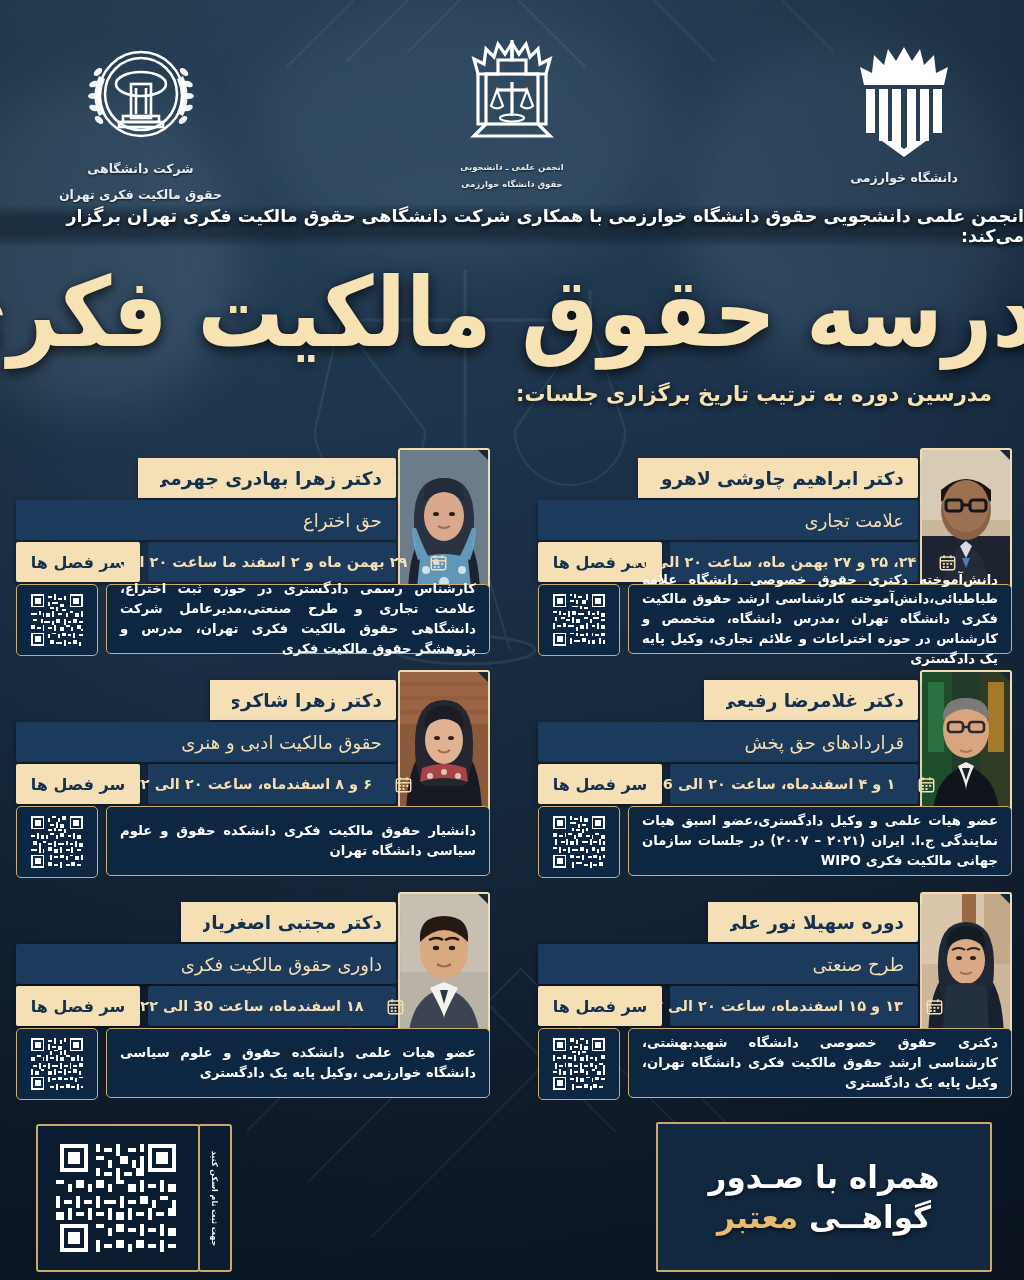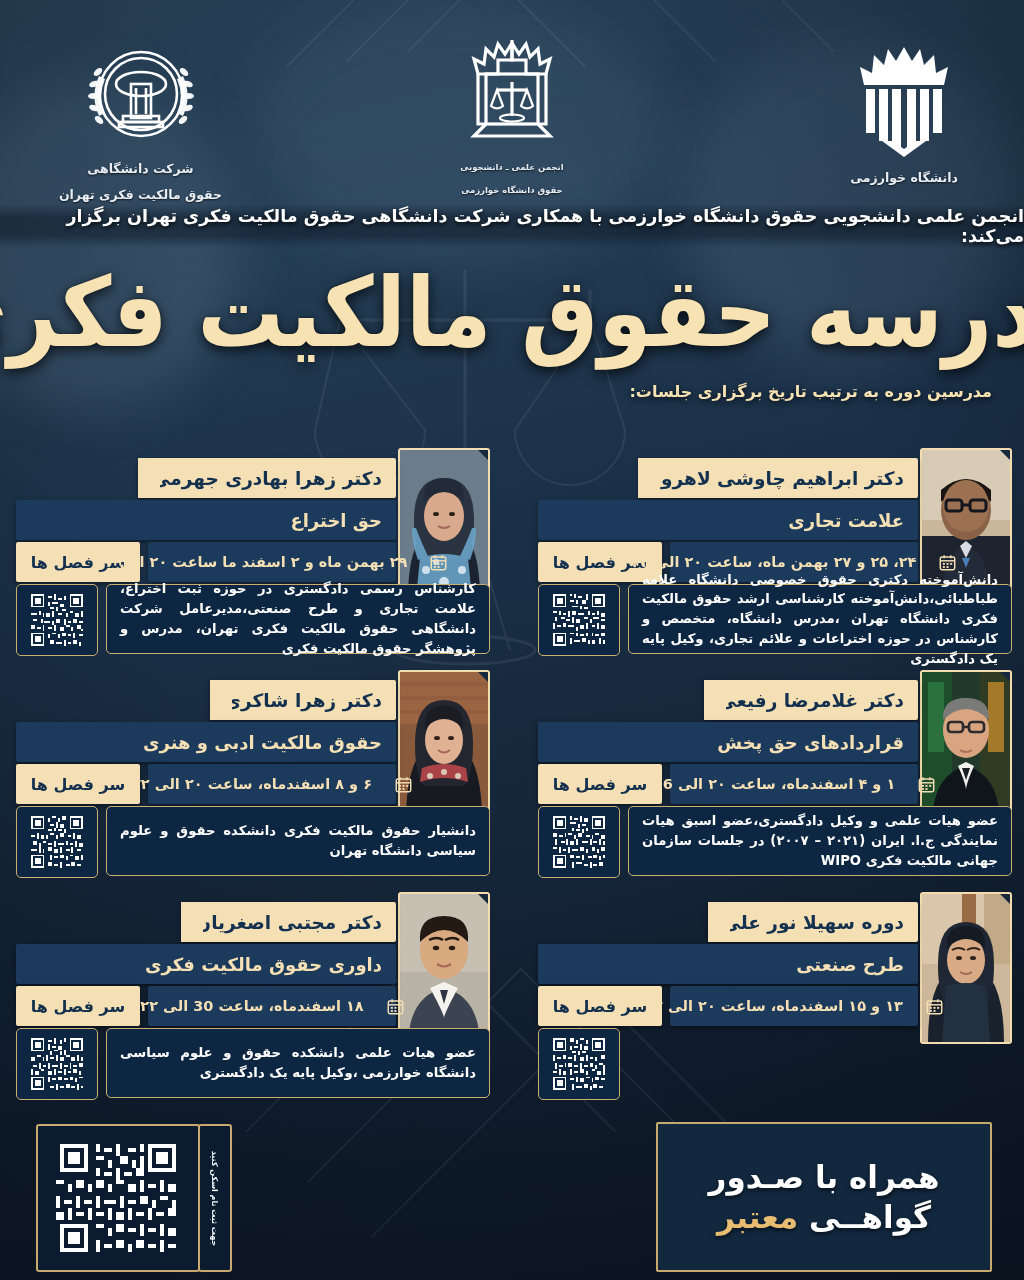--- a/index.html
+++ b/index.html
@@ -60,21 +60,21 @@
     display:flex;align-items:center;justify-content:center;
   }
   .main-title{
     color:#f6e2b2;font-size:86px;font-weight:700;line-height:1;
     text-shadow:0 4px 12px rgba(0,0,0,.75), 0 0 2px rgba(0,0,0,.5);
     white-space:nowrap;letter-spacing:-2px;
     transform:scaleY(1.12);
   }
   .subtitle{
     position:absolute;right:32px;top:382px;
-    color:#f6e2b2;font-size:16px;font-weight:700;
+    color:#f6e2b2;font-size:21px;font-weight:700;
     text-shadow:0 2px 6px rgba(0,0,0,.8);
   }
   
   .grid{
     position:absolute;left:0;right:0;top:440px;
   }
   .row{position:relative;height:222px;}
   .card{
     position:absolute;top:8px;width:474px;height:206px;
   }
@@ -105,21 +105,21 @@
     content:"";position:absolute;left:0;top:0;bottom:0;width:22px;
     background:#f5dfb4;transform:skewX(-0deg);
   }
 
   .topic-bar{
     position:absolute;top:52px;right:94px;left:0;height:40px;
     background:#1b3a5c;border-radius:2px;
     display:flex;align-items:center;justify-content:flex-start;padding:0 14px;
     box-shadow:0 2px 5px rgba(0,0,0,.45);
   }
-  .topic-bar span{color:#f5dfb4;font-size:18px;font-weight:700;white-space:nowrap;}
+  .topic-bar span{color:#f5dfb4;font-size:18px;font-weight:400;white-space:nowrap;}
 
   .meta-row{
     position:absolute;top:94px;right:94px;left:0;height:56px;
   }
   .date-box{
     position:absolute;right:0;left:132px;top:0;height:40px;
     background:#1b3a5c;border-radius:2px;
     display:flex;align-items:center;justify-content:center;gap:23px;
     box-shadow:0 2px 5px rgba(0,0,0,.45);
   }
@@ -245,21 +245,21 @@
           <path d="M82 34 L82 84 L74 84"></path>
           <path d="M22 84 L10 96 L48 96 L86 96 L74 84"></path>
           <line x1="48" y1="42" x2="48" y2="76"></line>
           <line x1="33" y1="50" x2="63" y2="50"></line>
           <path d="M33 50 L27 66 a9 9 0 0 0 12 0 Z" stroke-width="2.2"></path>
           <path d="M63 50 L57 66 a9 9 0 0 0 12 0 Z" stroke-width="2.2"></path>
           <ellipse cx="48" cy="78" rx="12" ry="3.5" stroke-width="2.2"></ellipse>
         </g>
       </svg>
       <div class="logo-cap sm">انجمن علمی ـ دانشجویی</div>
-      <div class="logo-cap sm" style="margin-top:10px;">حقوق دانشگاه خوارزمی</div>
+      <div class="logo-cap sm" style="margin-top:4px;">حقوق دانشگاه خوارزمی</div>
     </div>
 
     <div class="logo-col" style="left:28px;top:42px;width:225px;">
       <svg width="116" height="106" viewBox="0 0 116 106">
         <g fill="none" stroke="#ffffff" stroke-width="2.6">
           <circle cx="58" cy="52" r="42"></circle>
           <circle cx="58" cy="52" r="36"></circle>
           <ellipse cx="58" cy="42" rx="25" ry="12"></ellipse>
           <rect x="48" y="42" width="20" height="34"></rect>
           <line x1="53" y1="46" x2="53" y2="72"></line>
@@ -869,20 +869,23 @@
                   <rect x="8.8" y="10.5" width="2.4" height="2.2"></rect>
                   <rect x="13.1" y="10.5" width="2.4" height="2.2"></rect>
                   <rect x="4.5" y="14.2" width="2.4" height="2.2"></rect>
                   <rect x="8.8" y="14.2" width="2.4" height="2.2"></rect>
                 </g>
             </svg>
             <span class="dtext">۱۳ و ۱۵ اسفندماه، ساعت ۲۰ الی ۲۲</span>
           </div>
         </div>
         <div class="bio-row">
+          <div class="bio-box">
+            <p>دکتری حقوق خصوصی دانشگاه شهیدبهشتی، کارشناسی ارشد حقوق مالکیت فکری دانشگاه تهران، وکیل پایه یک دادگستری</p>
+          </div>
           <div class="qr-box">
             <svg class="qr" width="56" height="56" viewBox="0 0 29 29" shape-rendering="crispEdges">
               <rect width="29" height="29" fill="#0d2642"></rect>
               <g fill="#ffffff">
                   <rect x="1" y="1" width="7" height="7"></rect>
                   <rect x="21" y="1" width="7" height="7"></rect>
                   <rect x="1" y="21" width="7" height="7"></rect>
                 </g>
               <g fill="#0d2642">
                   <rect x="2" y="2" width="5" height="5"></rect>

